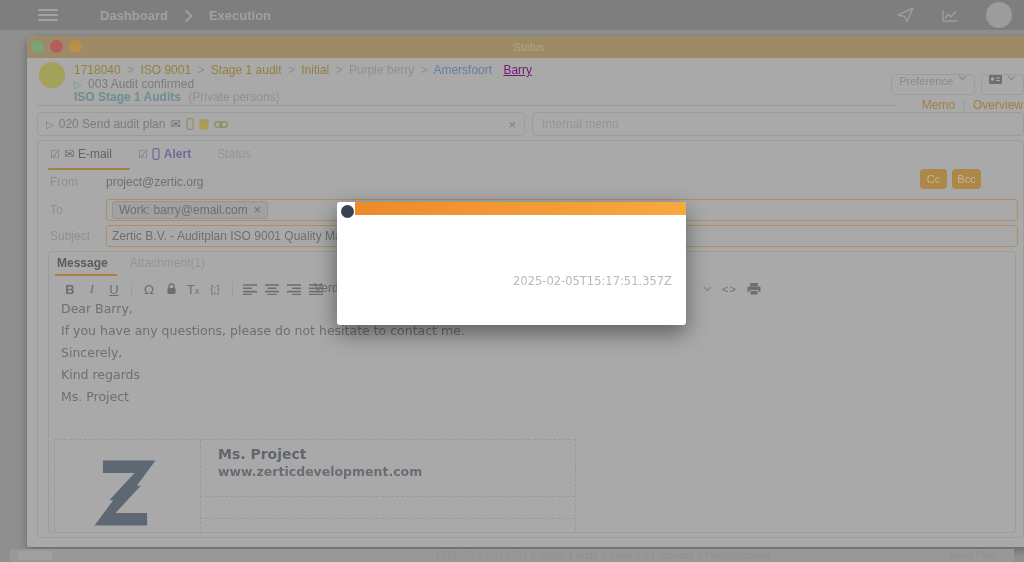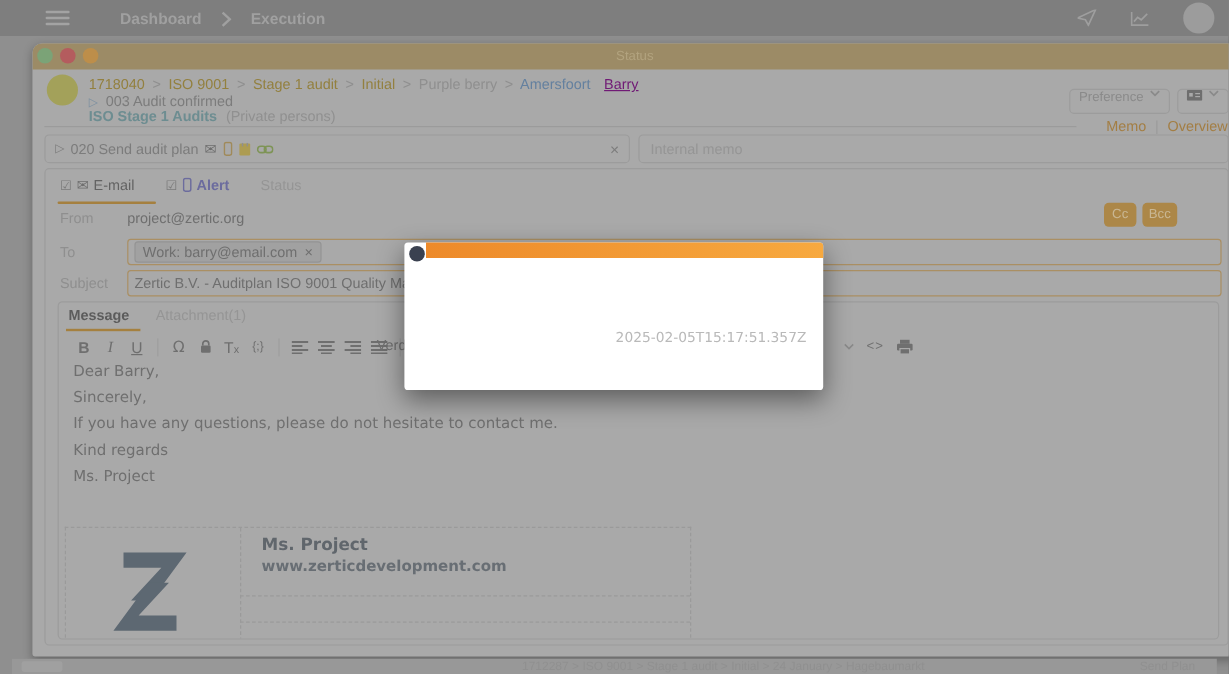--- a/index.html
+++ b/index.html
@@ -369,22 +369,22 @@
             <svg width="14" height="12" viewBox="0 0 14 12">
                 <rect x="3" y="0" width="8" height="3.5" fill="#6f6f6f"></rect>
                 <rect x="0.5" y="3.5" width="13" height="5.5" rx="1" fill="#6f6f6f"></rect>
                 <rect x="3" y="7.5" width="8" height="4.5" fill="#6f6f6f" stroke="#a9a9a9" stroke-width="1"></rect>
               </svg>
           </span>
         </div>
 
         <div class="body-text">
           <div>Dear Barry,</div>
+          <div>If you have any questions, please do not hesitate to contact me.</div>
           <div>Sincerely,</div>
-          <div>If you have any questions, please do not hesitate to contact me.</div>
           <div>Kind regards</div>
           <div>Ms. Project</div>
         </div>
 
         <div class="sig">
           <span class="vline"></span>
             <span class="h1"></span>
             <span class="h2"></span>
           <span class="logo">
             <svg width="80" height="82" viewBox="0 0 70 78">

